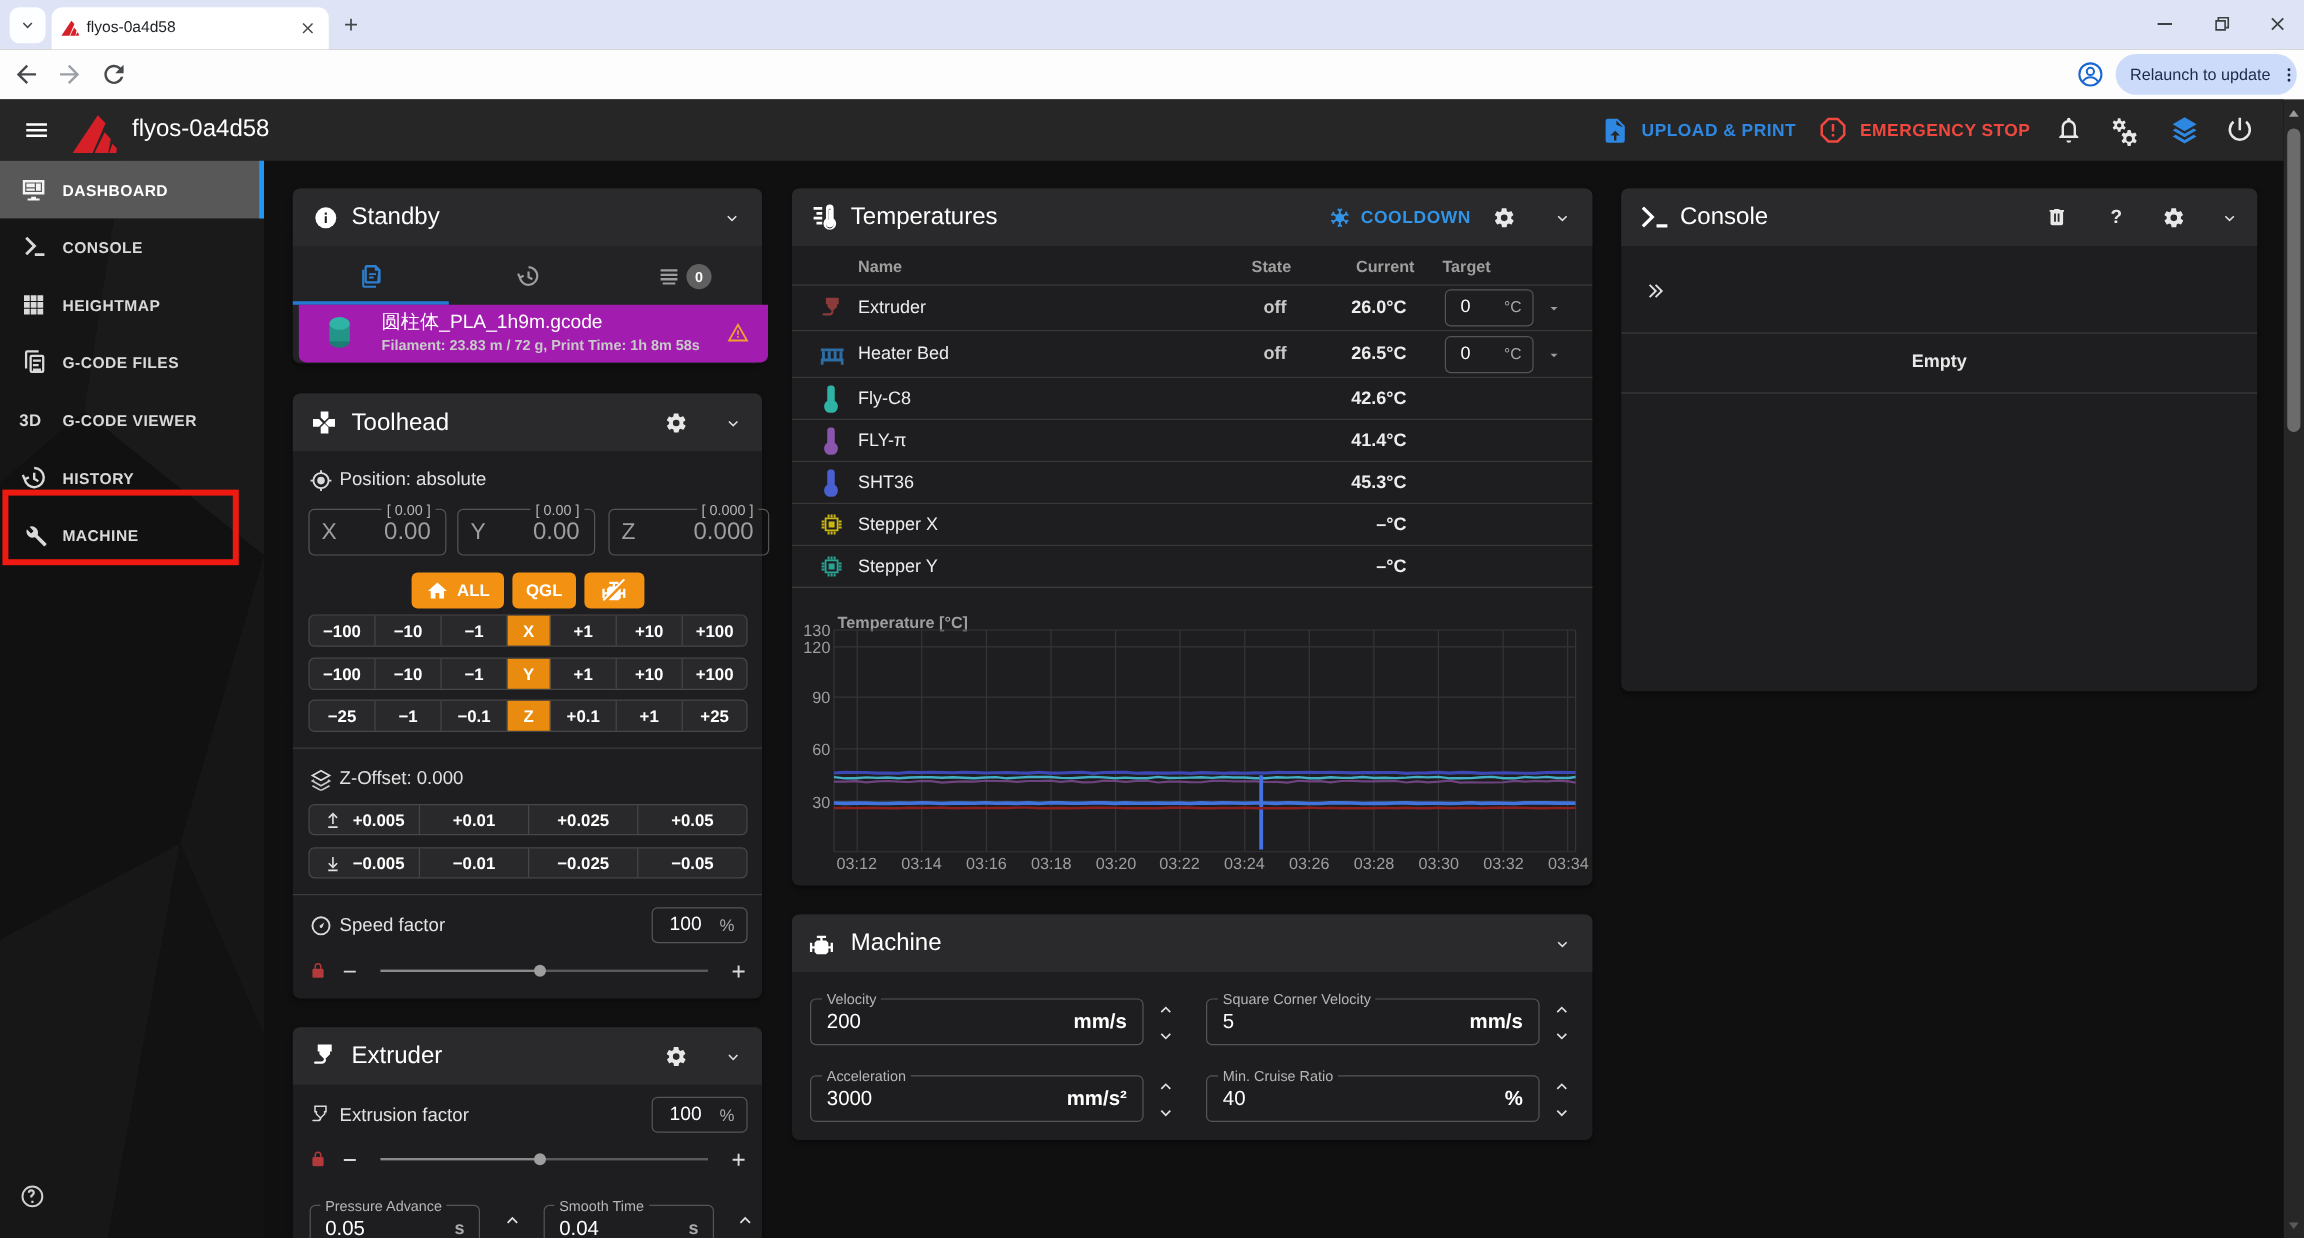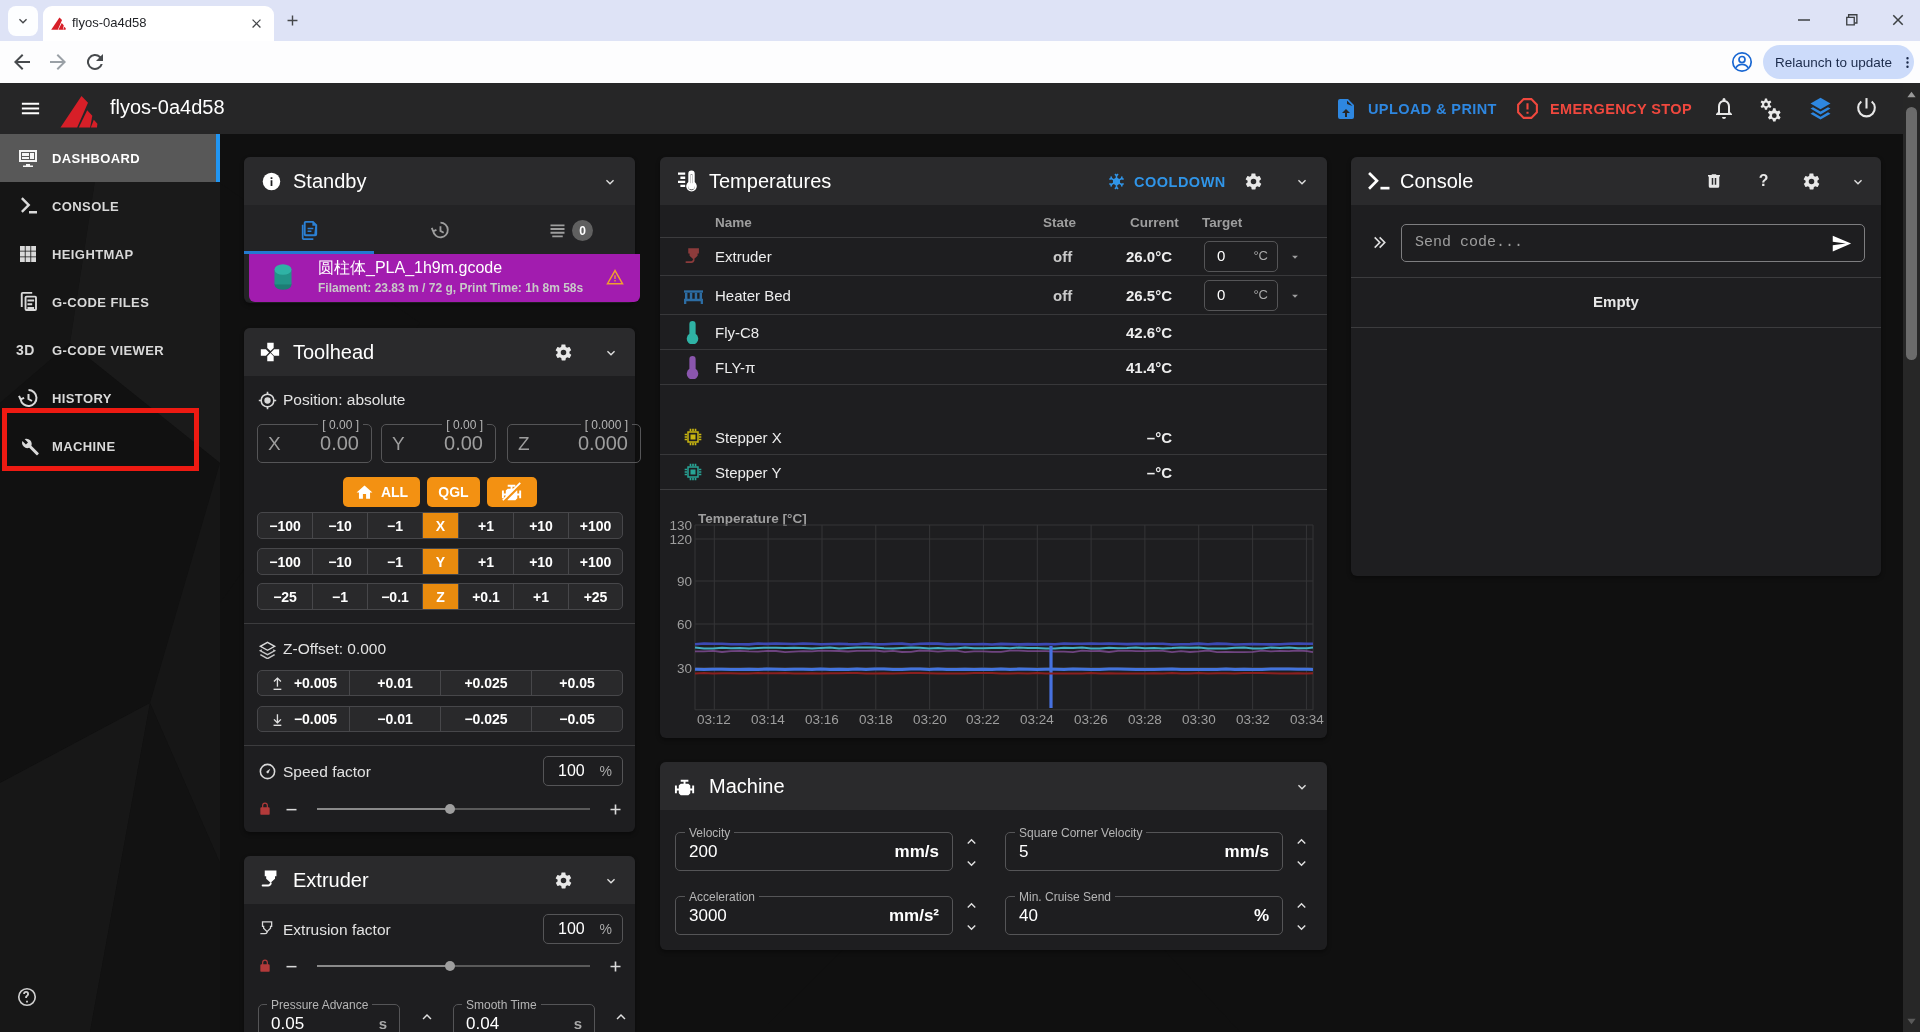--- a/index.html
+++ b/index.html
@@ -519,20 +519,27 @@
       </svg>
     <span class="tname">Fly-C8</span>
     <span class="tcur">42.6°C</span>
   </div>
   <div class="trow" style="top:193px;height:35px">
     <svg class="abs" style="left:25px;top:6px" width="15" height="23" viewBox="0 0 14 22">
         <path fill="#8a56ad" d="M7 0a3 3 0 0 1 3 3v9.3a5.5 5.5 0 1 1-6 0V3a3 3 0 0 1 3-3Z"></path>
       </svg>
     <span class="tname">FLY-π</span>
     <span class="tcur">41.4°C</span>
+  </div>
+  <div class="trow" style="top:228px;height:35px">
+    <svg class="abs" style="left:25px;top:6px" width="15" height="23" viewBox="0 0 14 22">
+        <path fill="#4a5fd0" d="M7 0a3 3 0 0 1 3 3v9.3a5.5 5.5 0 1 1-6 0V3a3 3 0 0 1 3-3Z"></path>
+      </svg>
+    <span class="tname">SHT36</span>
+    <span class="tcur">45.3°C</span>
   </div>
   <div class="trow" style="top:263px;height:35px">
     <svg class="abs" style="left:23px;top:7px" width="20" height="20" viewBox="0 0 24 24">
         <path fill="none" stroke="#c9b611" stroke-width="1.8" d="M6 6h12v12H6Z"></path>
         <path fill="#c9b611" d="M9 9h6v6H9ZM8 2h2v3H8Zm3 0h2v3h-2Zm3 0h2v3h-2ZM8 19h2v3H8Zm3 0h2v3h-2Zm3 0h2v3h-2ZM2 8h3v2H2Zm0 3h3v2H2Zm0 3h3v2H2Zm17-6h3v2h-3Zm0 3h3v2h-3Zm0 3h3v2h-3Z"></path>
       </svg>
     <span class="tname">Stepper X</span>
     <span class="tcur">–°C</span>
   </div>
   <div class="trow" style="top:298px;height:35px">
@@ -636,21 +643,21 @@
     <span class="abs" style="left:13px;top:9px;font-size:17px;color:#fff">3000</span>
     <span class="abs" style="right:13px;top:9px;font-size:17px;color:#fff;font-weight:700">mm/s²</span>
   </div>
   <svg class="abs" style="left:303px;top:135px" width="17" height="17" viewBox="0 0 24 24">
       <path fill="#e0e0e0" d="m7.4 15.4 4.6-4.6 4.6 4.6L18 14l-6-6-6 6Z"></path>
     </svg>
   <svg class="abs" style="left:303px;top:157px" width="17" height="17" viewBox="0 0 24 24">
       <path fill="#e0e0e0" d="M7.4 8.6 12 13.2l4.6-4.6L18 10l-6 6-6-6z"></path>
     </svg>
   <div class="obox" style="left:345px;top:134px;width:278px;height:39px">
-    <span class="flabel" style="left:9px">Min. Cruise Send</span>
+    <span class="flabel" style="left:9px">Min. Cruise Ratio</span>
     <span class="abs" style="left:13px;top:9px;font-size:17px;color:#fff">40</span>
     <span class="abs" style="right:13px;top:9px;font-size:17px;color:#fff;font-weight:700">%</span>
   </div>
   <svg class="abs" style="left:633px;top:135px" width="17" height="17" viewBox="0 0 24 24">
       <path fill="#e0e0e0" d="m7.4 15.4 4.6-4.6 4.6 4.6L18 14l-6-6-6 6Z"></path>
     </svg>
   <svg class="abs" style="left:633px;top:157px" width="17" height="17" viewBox="0 0 24 24">
       <path fill="#e0e0e0" d="M7.4 8.6 12 13.2l4.6-4.6L18 10l-6 6-6-6z"></path>
     </svg>
 </div>
@@ -671,26 +678,20 @@
     <svg class="abs" style="left:451px;top:15px" width="19" height="19" viewBox="0 0 24 24">
         <path fill="#e8e8e8" d="M19.4 13c0-.3.1-.6.1-1s0-.7-.1-1l2.1-1.7c.2-.1.2-.4.1-.6l-2-3.5c-.1-.2-.4-.3-.6-.2l-2.5 1a7.3 7.3 0 0 0-1.7-1l-.4-2.6c0-.2-.2-.4-.5-.4h-4c-.2 0-.4.2-.5.4l-.4 2.7a7.3 7.3 0 0 0-1.7 1l-2.5-1c-.2-.1-.5 0-.6.2l-2 3.5c-.1.2-.1.4.1.6L4.6 11c0 .3-.1.6-.1 1s0 .7.1 1l-2.1 1.7c-.2.1-.2.4-.1.6l2 3.5c.1.2.4.3.6.2l2.5-1c.5.4 1 .7 1.7 1l.4 2.6c0 .2.2.4.5.4h4c.2 0 .4-.2.5-.4l.4-2.6a7.3 7.3 0 0 0 1.7-1l2.5 1c.2.1.5 0 .6-.2l2-3.5c.1-.2.1-.4-.1-.6ZM12 15.5a3.5 3.5 0 1 1 0-7 3.5 3.5 0 0 1 0 7Z"></path>
       </svg>
     <svg class="abs" style="left:499px;top:17px" width="16" height="16" viewBox="0 0 24 24">
         <path fill="#e0e0e0" d="M7.4 8.6 12 13.2l4.6-4.6L18 10l-6 6-6-6z"></path>
       </svg>
   </div>
   <svg class="abs" style="left:21px;top:77px" width="17" height="17" viewBox="0 0 24 24">
       <path fill="#e0e0e0" d="M5.6 4 4 5.6 10.4 12 4 18.4 5.6 20l8-8Zm7 0L11 5.6 17.4 12 11 18.4l1.6 1.6 8-8Z" transform="translate(-1,0)"></path>
     </svg>
-  <div class="obox" style="left:50px;top:67px;width:464px;height:38px;border-color:#7e7e80">
-    <span class="abs" style="left:13px;top:9px;font-family:'Liberation Mono',monospace;font-size:15px;color:#9e9e9e">Send code...</span>
-    <svg class="abs" style="right:12px;top:8px" width="21" height="21" viewBox="0 0 24 24">
-        <path fill="#fff" d="M2 21 23 12 2 3v7l15 2-15 2Z"></path>
-      </svg>
-  </div>
   <div class="hdivider" style="top:120px"></div>
   <div class="abs" style="left:0;top:136px;width:530px;text-align:center;font-size:15px;font-weight:700;color:#e8e8e8">Empty</div>
   <div class="hdivider" style="top:170px"></div>
 </div>
 <style>
 .trow { position:absolute; left:0; width:667px; border-bottom:1px solid #38383a; }
 .tname { position:absolute; left:55px; top:50%; transform:translateY(-50%); font-size:15px; color:#ededed; }
 .toff { position:absolute; left:393px; top:50%; transform:translateY(-50%); font-size:15px; color:#c9c9c9; font-weight:700; }
 .tcur { position:absolute; left:420px; width:92px; top:50%; transform:translateY(-50%); font-size:15px; color:#ededed; font-weight:700; text-align:right; }
 </style>

